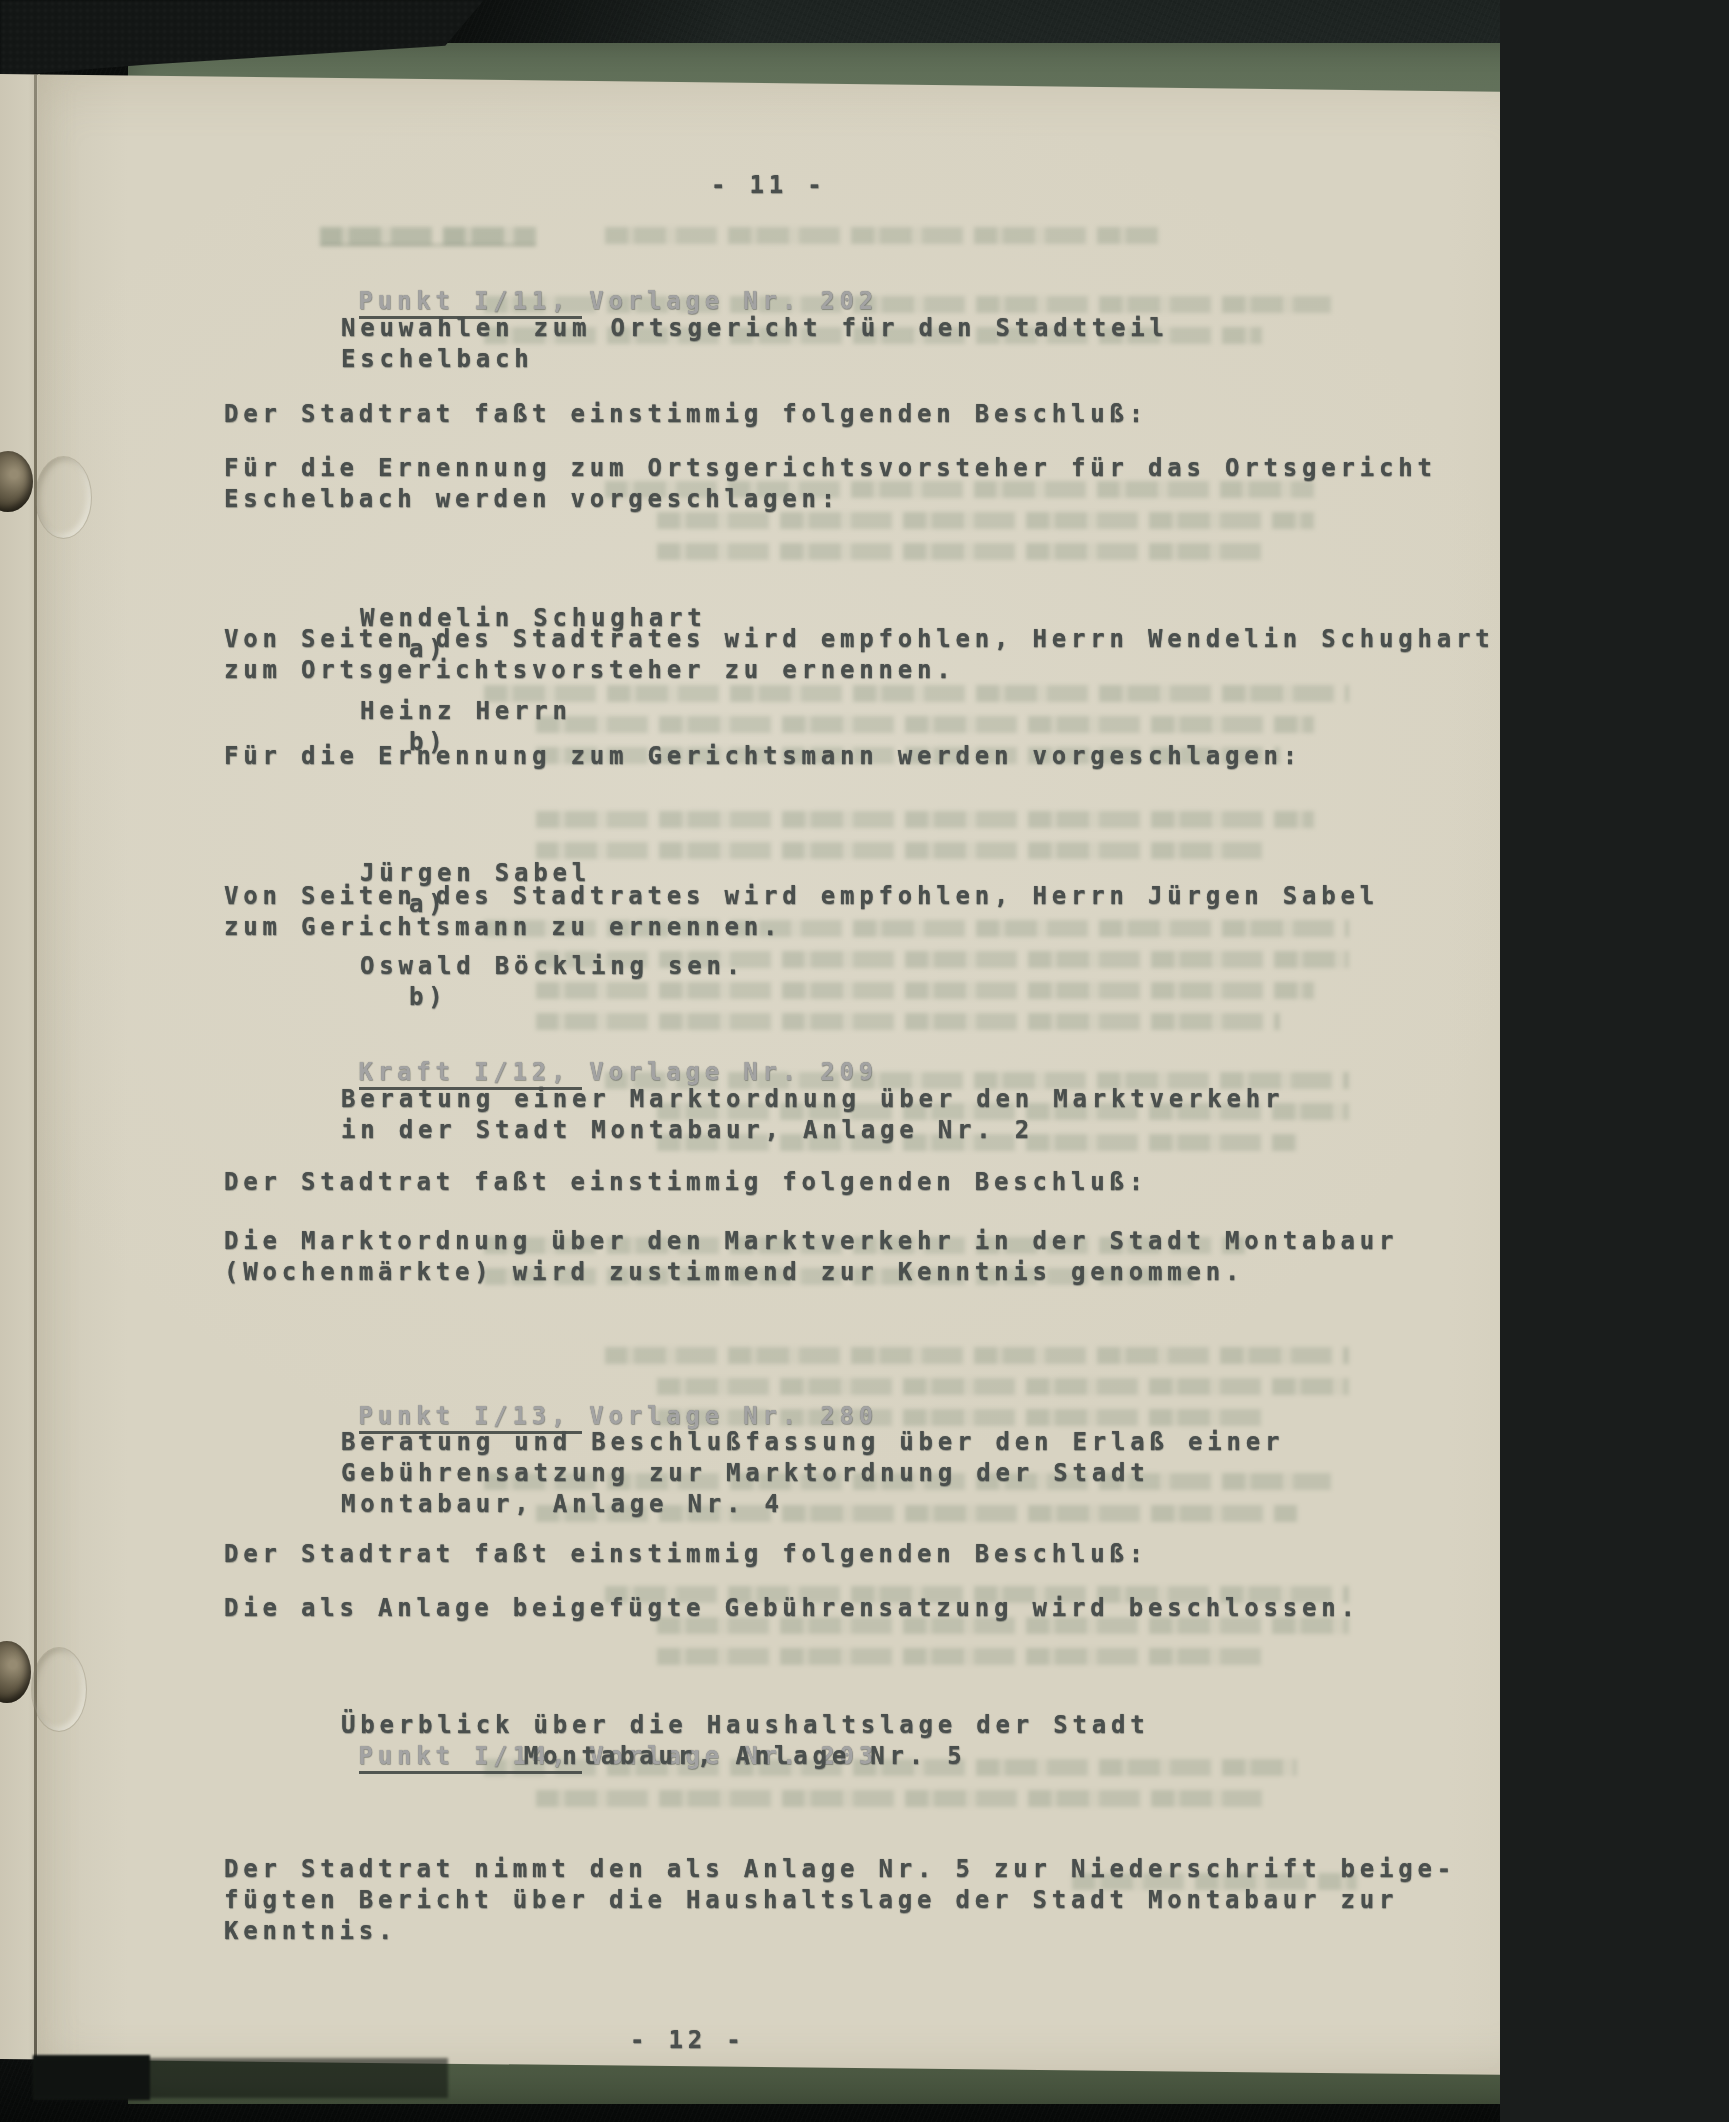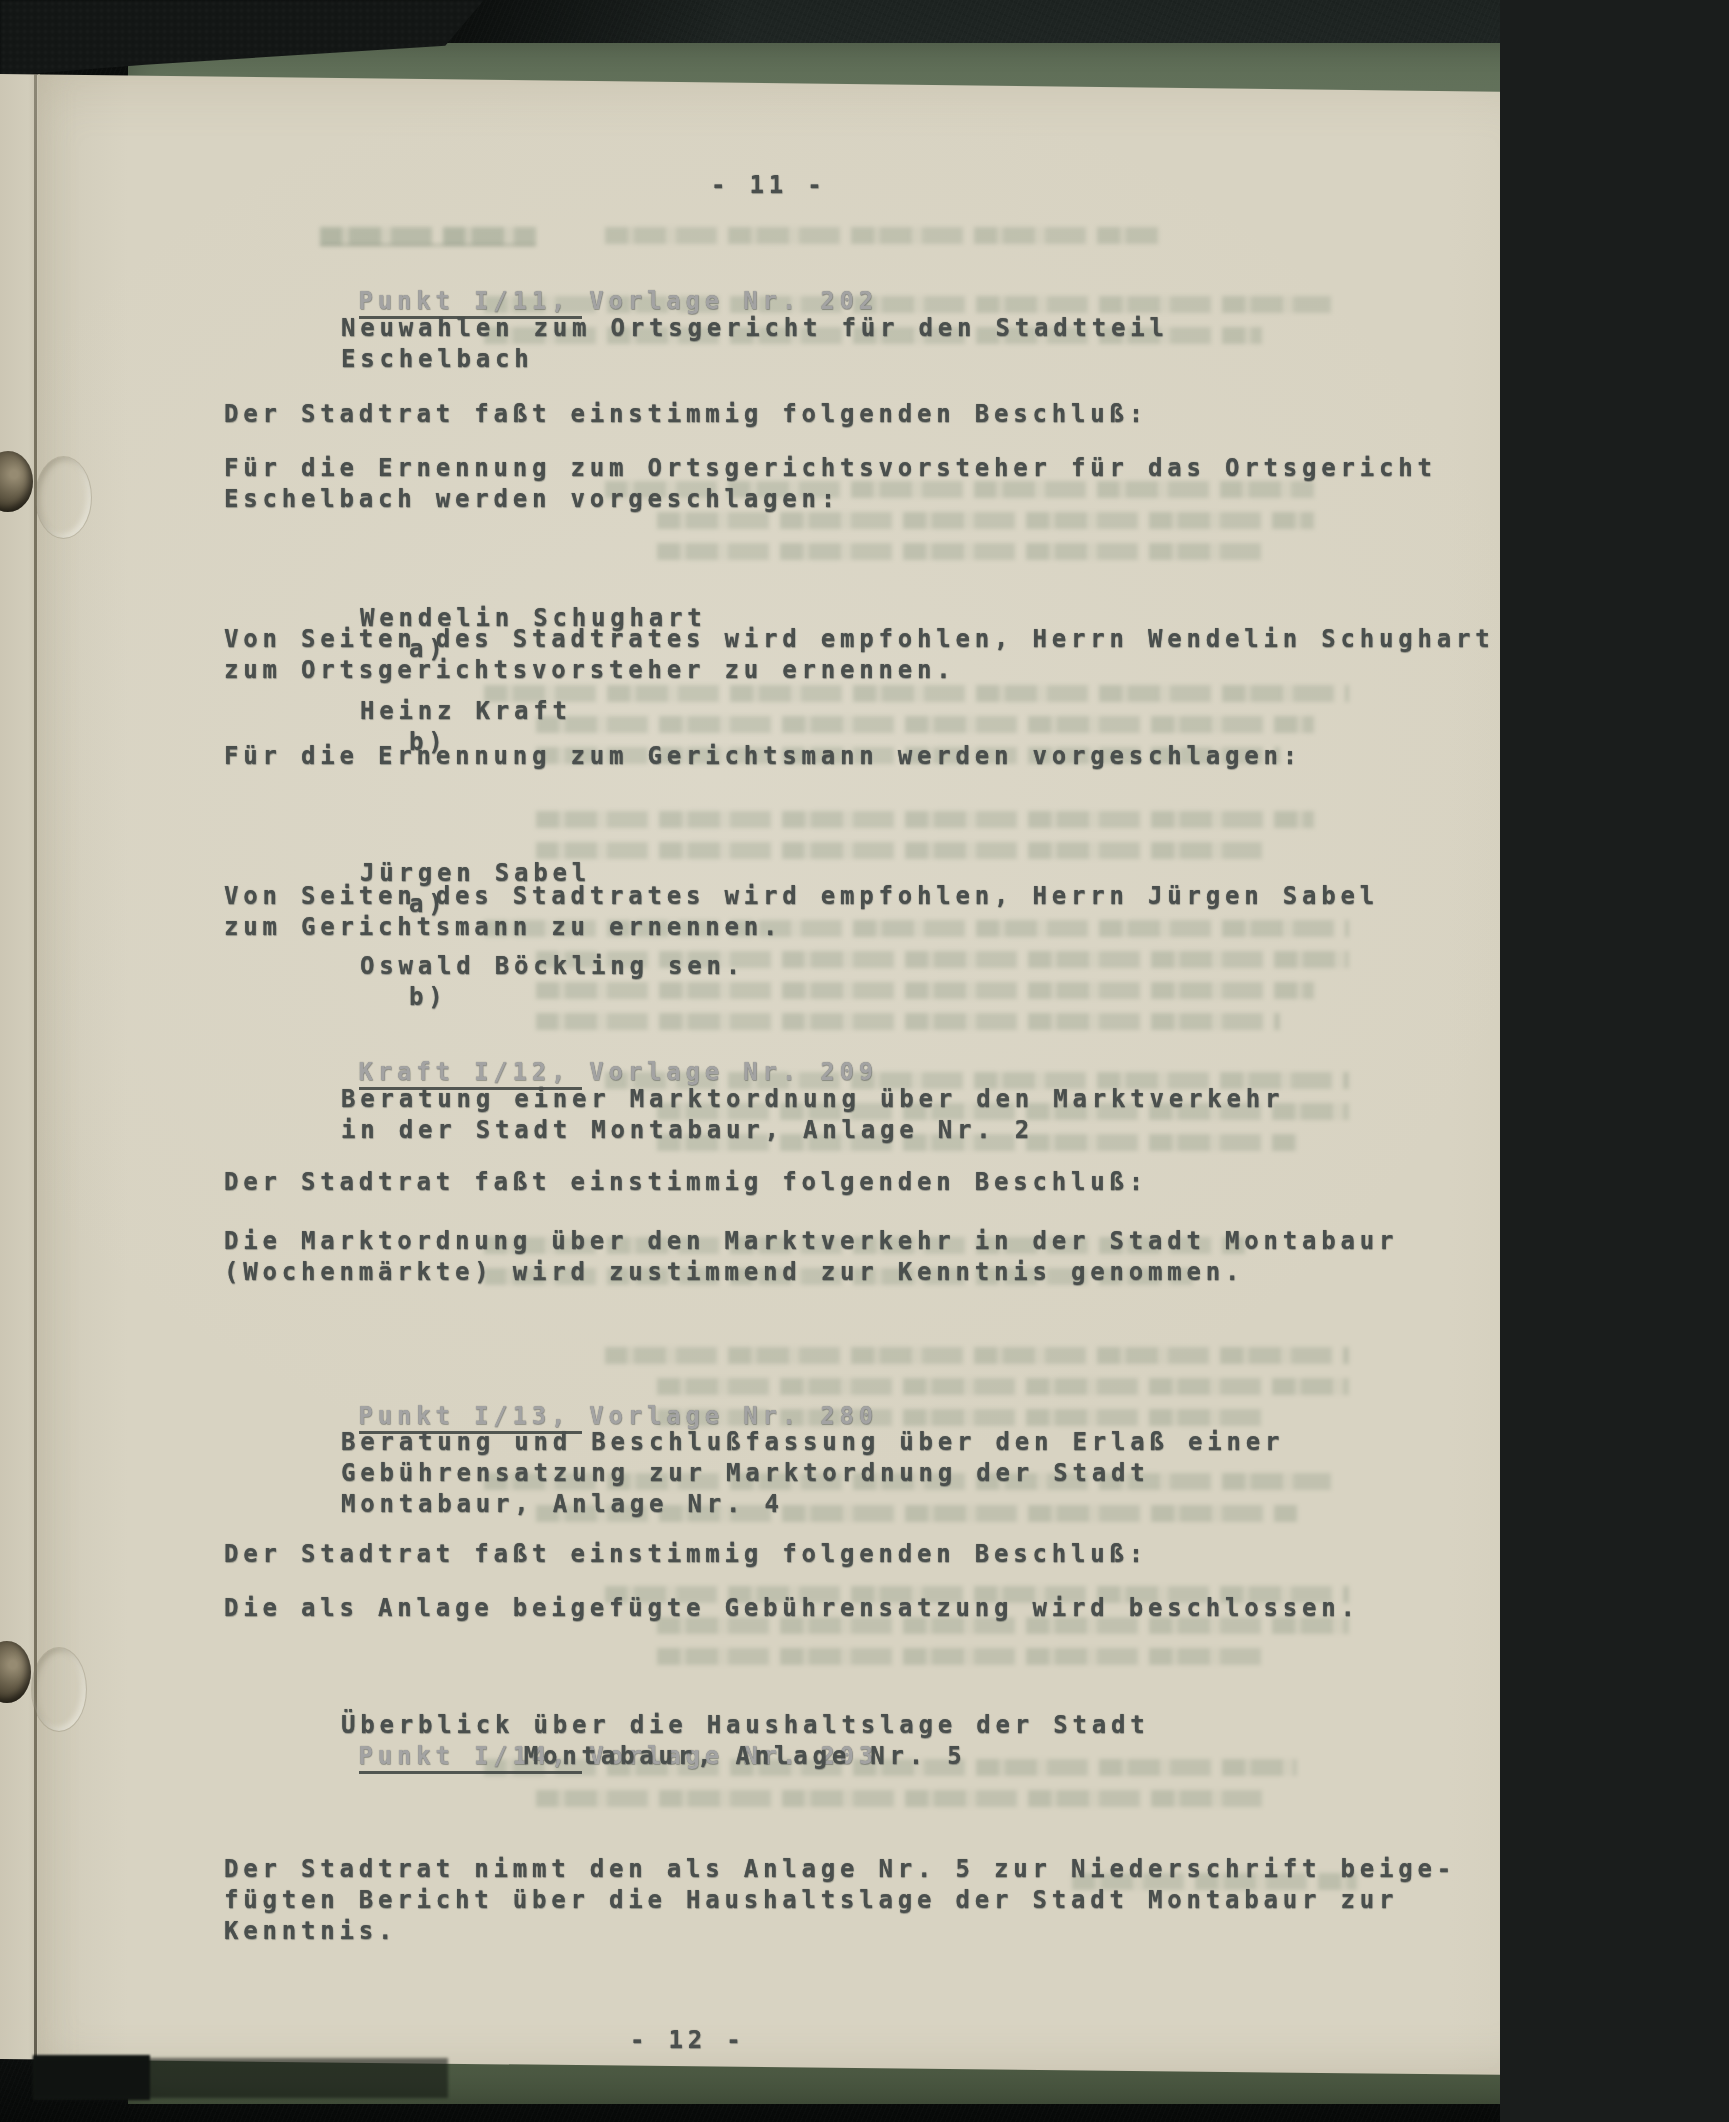--- a/index.html
+++ b/index.html
@@ -154,21 +154,21 @@
     <div class="typed" style="left:224px;top:399px;">Der Stadtrat faßt einstimmig folgenden Beschluß:</div>
     <div class="typed" style="left:224px;top:453px;">Für die Ernennung zum Ortsgerichtsvorsteher für das Ortsgericht
 Eschelbach werden vorgeschlagen:</div>
     <div class="typed" style="left:255px;top:541px;">
       <div class="cand-row">
         <span>a)</span>
         <span class="cand-name">Wendelin Schughart</span>
       </div>
       <div class="cand-row">
         <span>b)</span>
-        <span class="cand-name">Heinz Kraft</span>
+        <span class="cand-name">Heinz Herrn</span>
       </div>
     </div>
     <div class="typed" style="left:224px;top:624px;">Von Seiten des Stadtrates wird empfohlen, Herrn Wendelin Schughart
 zum Ortsgerichtsvorsteher zu ernennen.</div>
     <div class="typed" style="left:224px;top:741px;">Für die Ernennung zum Gerichtsmann werden vorgeschlagen:</div>
     <div class="typed" style="left:255px;top:796px;">
       <div class="cand-row">
         <span>a)</span>
         <span class="cand-name">Jürgen Sabel</span>
       </div>

